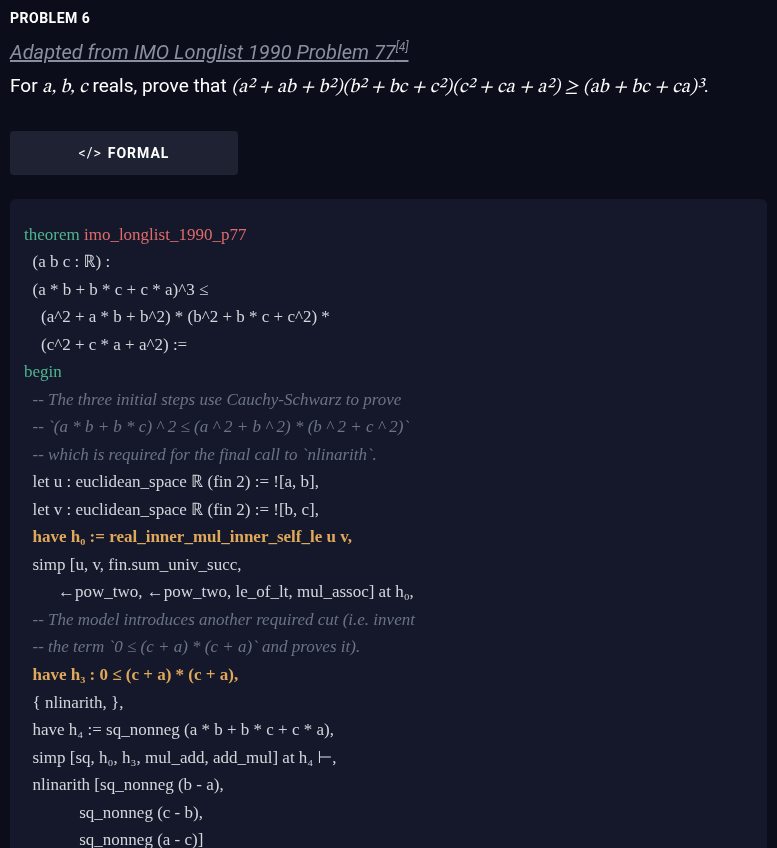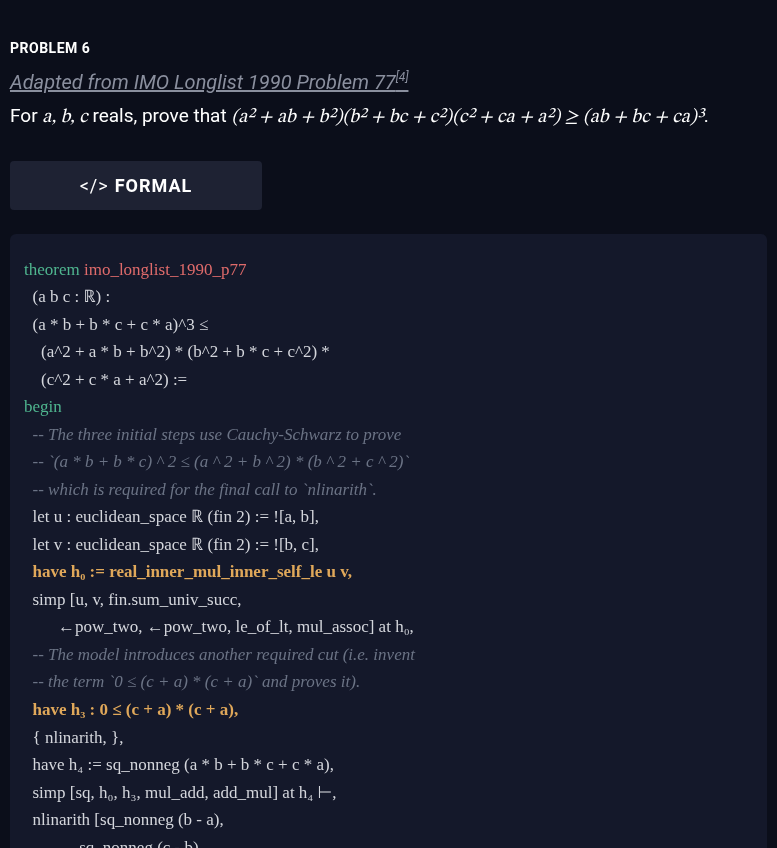--- a/index.html
+++ b/index.html
@@ -10,21 +10,20 @@
     font-family: -apple-system, BlinkMacSystemFont, "Segoe UI", Roboto, sans-serif;
     width: 777px;
     box-sizing: border-box;
   }
   .problem-heading {
     font-size: 14px;
     font-weight: 700;
     letter-spacing: 0.5px;
     margin-bottom: 14px;
     color: #ffffff;
-    margin-top: 30px;
   }
   .problem-source {
     font-size: 20px;
     font-style: italic;
     color: #8a8f9e;
     margin-bottom: 8px;
     text-decoration: underline;
   }
   .problem-source sup {
     font-size: 12px;
@@ -41,22 +40,22 @@
     font-family: "Cambria Math", "STIX Two Math", Georgia, serif;
     font-style: italic;
   }
   .tabs {
     display: flex;
     margin-bottom: 24px;
   }
   .tab {
     flex: 0 0 220px;
     text-align: center;
-    padding: 14px 16px;
-    font-size: 18px;
+    padding: 14px 4px;
+    font-size: 14px;
     font-weight: 700;
     letter-spacing: 1px;
     cursor: pointer;
     color: #7b8090;
   }
   .tab.active {
     background: #1e2233;
     border-radius: 4px;
     color: #ffffff;
   }

